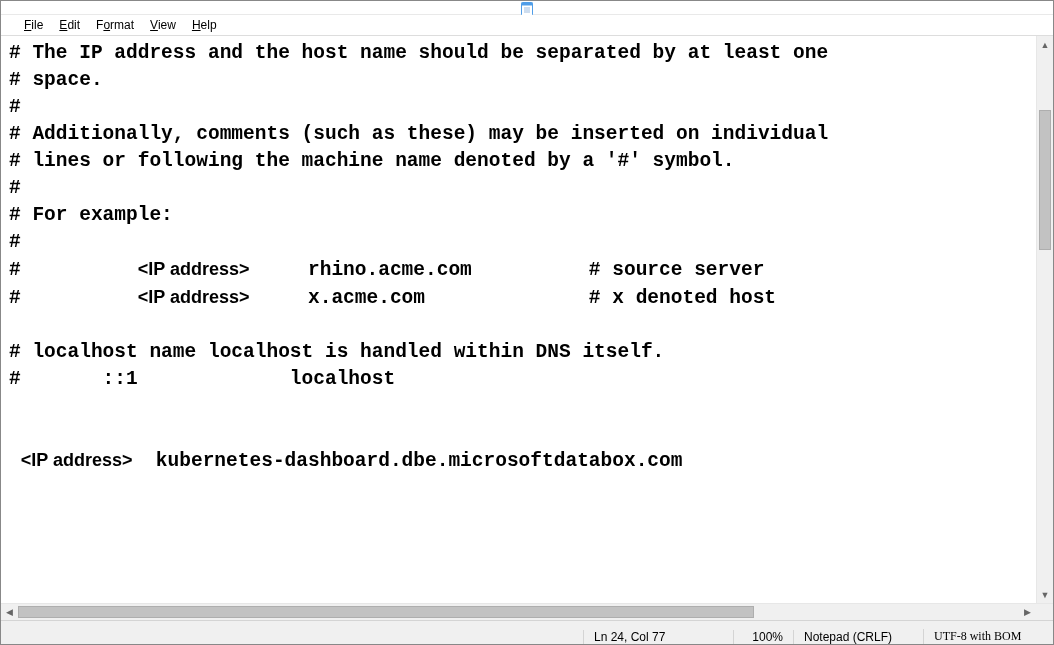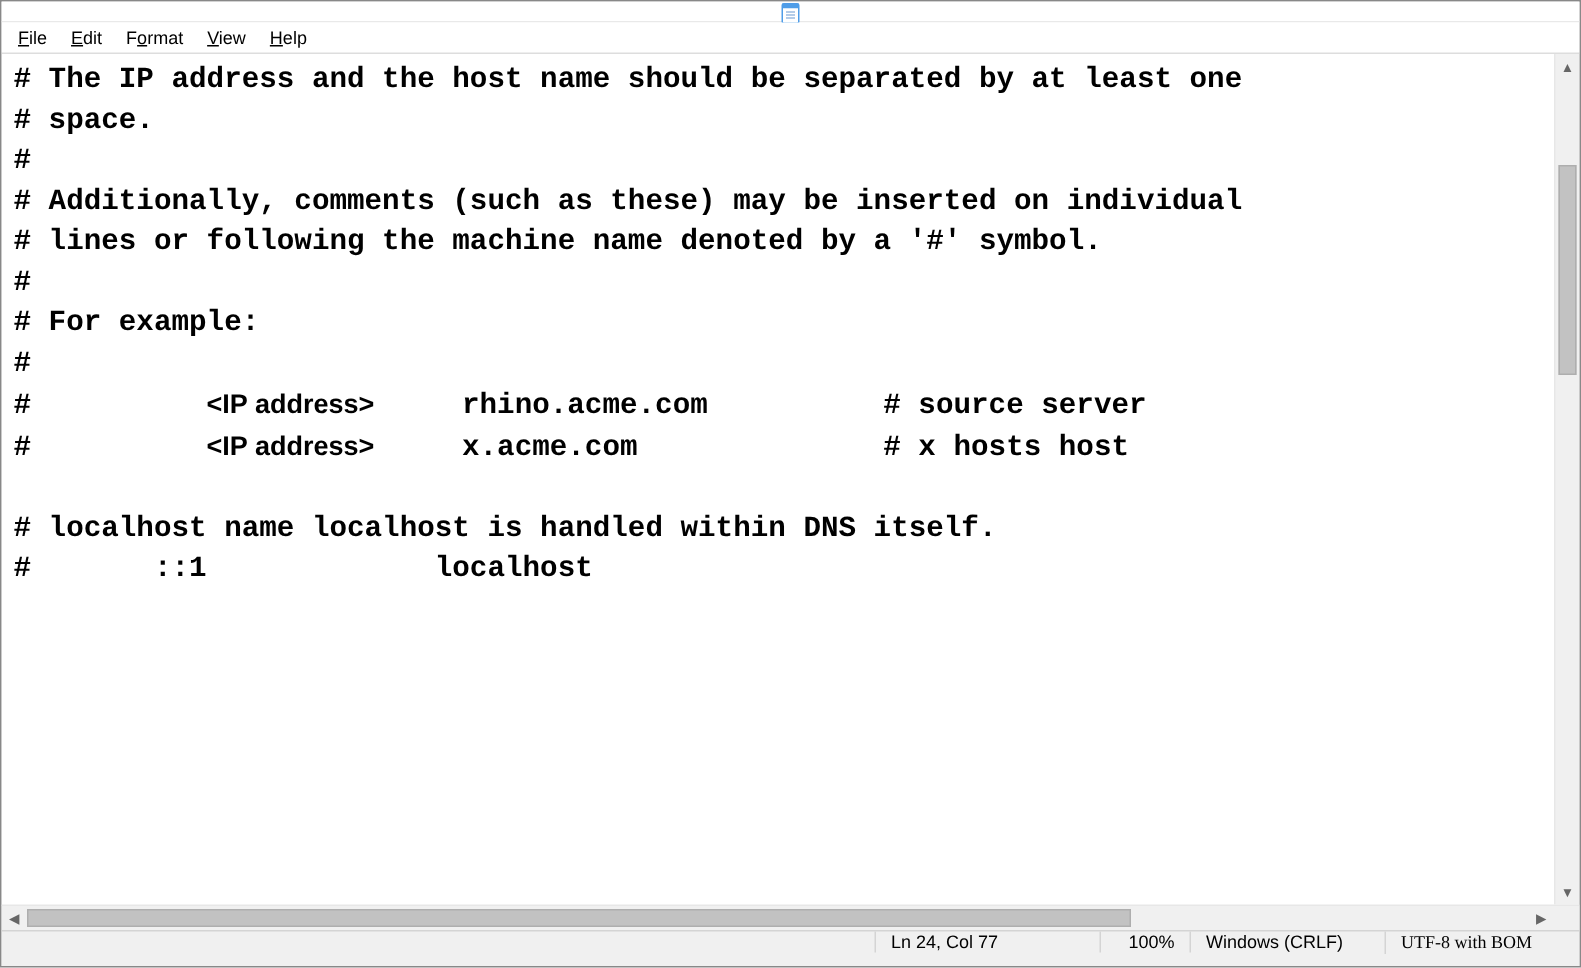--- a/index.html
+++ b/index.html
@@ -39,21 +39,21 @@
   .winbtn {
     width: 46px; height: 30px;
     display: flex; align-items: center; justify-content: center;
     color: #000;
   }
   
   .menubar {
     height: 20px;
     display: flex;
     align-items: center;
-    padding: 0 4px;
+    padding: 0 16px;
     gap: 2px;
     background:#fff;
   }
   .menu-item {
     padding: 1px 7px;
     font-size: 12px;
     color: #000;
     cursor: default;
   }
   .menu-item .ul { text-decoration: underline; }
@@ -125,21 +125,21 @@
     background:#c2c2c2;
     border:1px solid #aeaeae;
   }
   .hscroll .corner { width:17px; background:#f0f0f0; }
   
   .statusbar {
     height: 24px;
     background: #f0f0f0;
     border-top: 1px solid #d4d4d4;
     display:flex;
-    align-items:flex-start;
+    align-items:flex-end;
     font-size:12px;
     color:#000;
   }
   .statusbar .cell {
     border-left: 1px solid #d4d4d4;
     display:flex;
     align-items:center;
     padding: 0 10px;
     white-space: nowrap;
   }
@@ -194,41 +194,42 @@
   <div class="editor" id="editor">
       <div class="line"><span># The IP address and the host name should be separated by at least one</span></div>
       <div class="line"><span># space.</span></div>
       <div class="line"><span>#</span></div>
       <div class="line"><span># Additionally, comments (such as these) may be inserted on individual</span></div>
       <div class="line"><span># lines or following the machine name denoted by a '#' symbol.</span></div>
       <div class="line"><span>#</span></div>
       <div class="line"><span># For example:</span></div>
       <div class="line"><span>#</span></div>
       <div class="line"><span>#          </span><span class="ph">&lt;IP address&gt;</span><span>     rhino.acme.com          # source server</span></div>
-      <div class="line"><span>#          </span><span class="ph">&lt;IP address&gt;</span><span>     x.acme.com              # x hosts host</span></div>
+      <div class="line"><span>#          </span><span class="ph">&lt;IP address&gt;</span><span>     x.acme.com              # x denoted host</span></div>
       <div class="line">&nbsp;</div>
       <div class="line"><span># localhost name localhost is handled within DNS itself.</span></div>
       <div class="line"><span>#       ::1             localhost</span></div>
       <div class="line">&nbsp;</div>
       <div class="line">&nbsp;</div>
+      <div class="line"><span> </span><span class="ph">&lt;IP address&gt;</span><span>  kubernetes-dashboard.dbe.microsoftdatabox.com</span></div>
     </div>
   <div class="vscroll">
     <div class="arrow">▲</div>
     <div class="thumb"></div>
     <div class="arrow" style="position:absolute;bottom:0;left:0;right:0">▼</div>
   </div>
 </div>
 <div class="hscroll">
   <div class="arrow">◀</div>
   <div class="track">
     <div class="thumb"></div>
   </div>
   <div class="arrow">▶</div>
   <div class="corner"></div>
 </div>
 
 <div class="statusbar">
   <div class="grow cell"></div>
   <div class="cell pos">Ln 24, Col 77</div>
   <div class="cell zoom">100%</div>
-  <div class="cell eol">Windows (CRLF)</div>
+  <div class="cell eol">Notepad (CRLF)</div>
   <div class="cell enc">UTF-8 with BOM</div>
 </div>
 
 </body></html>

